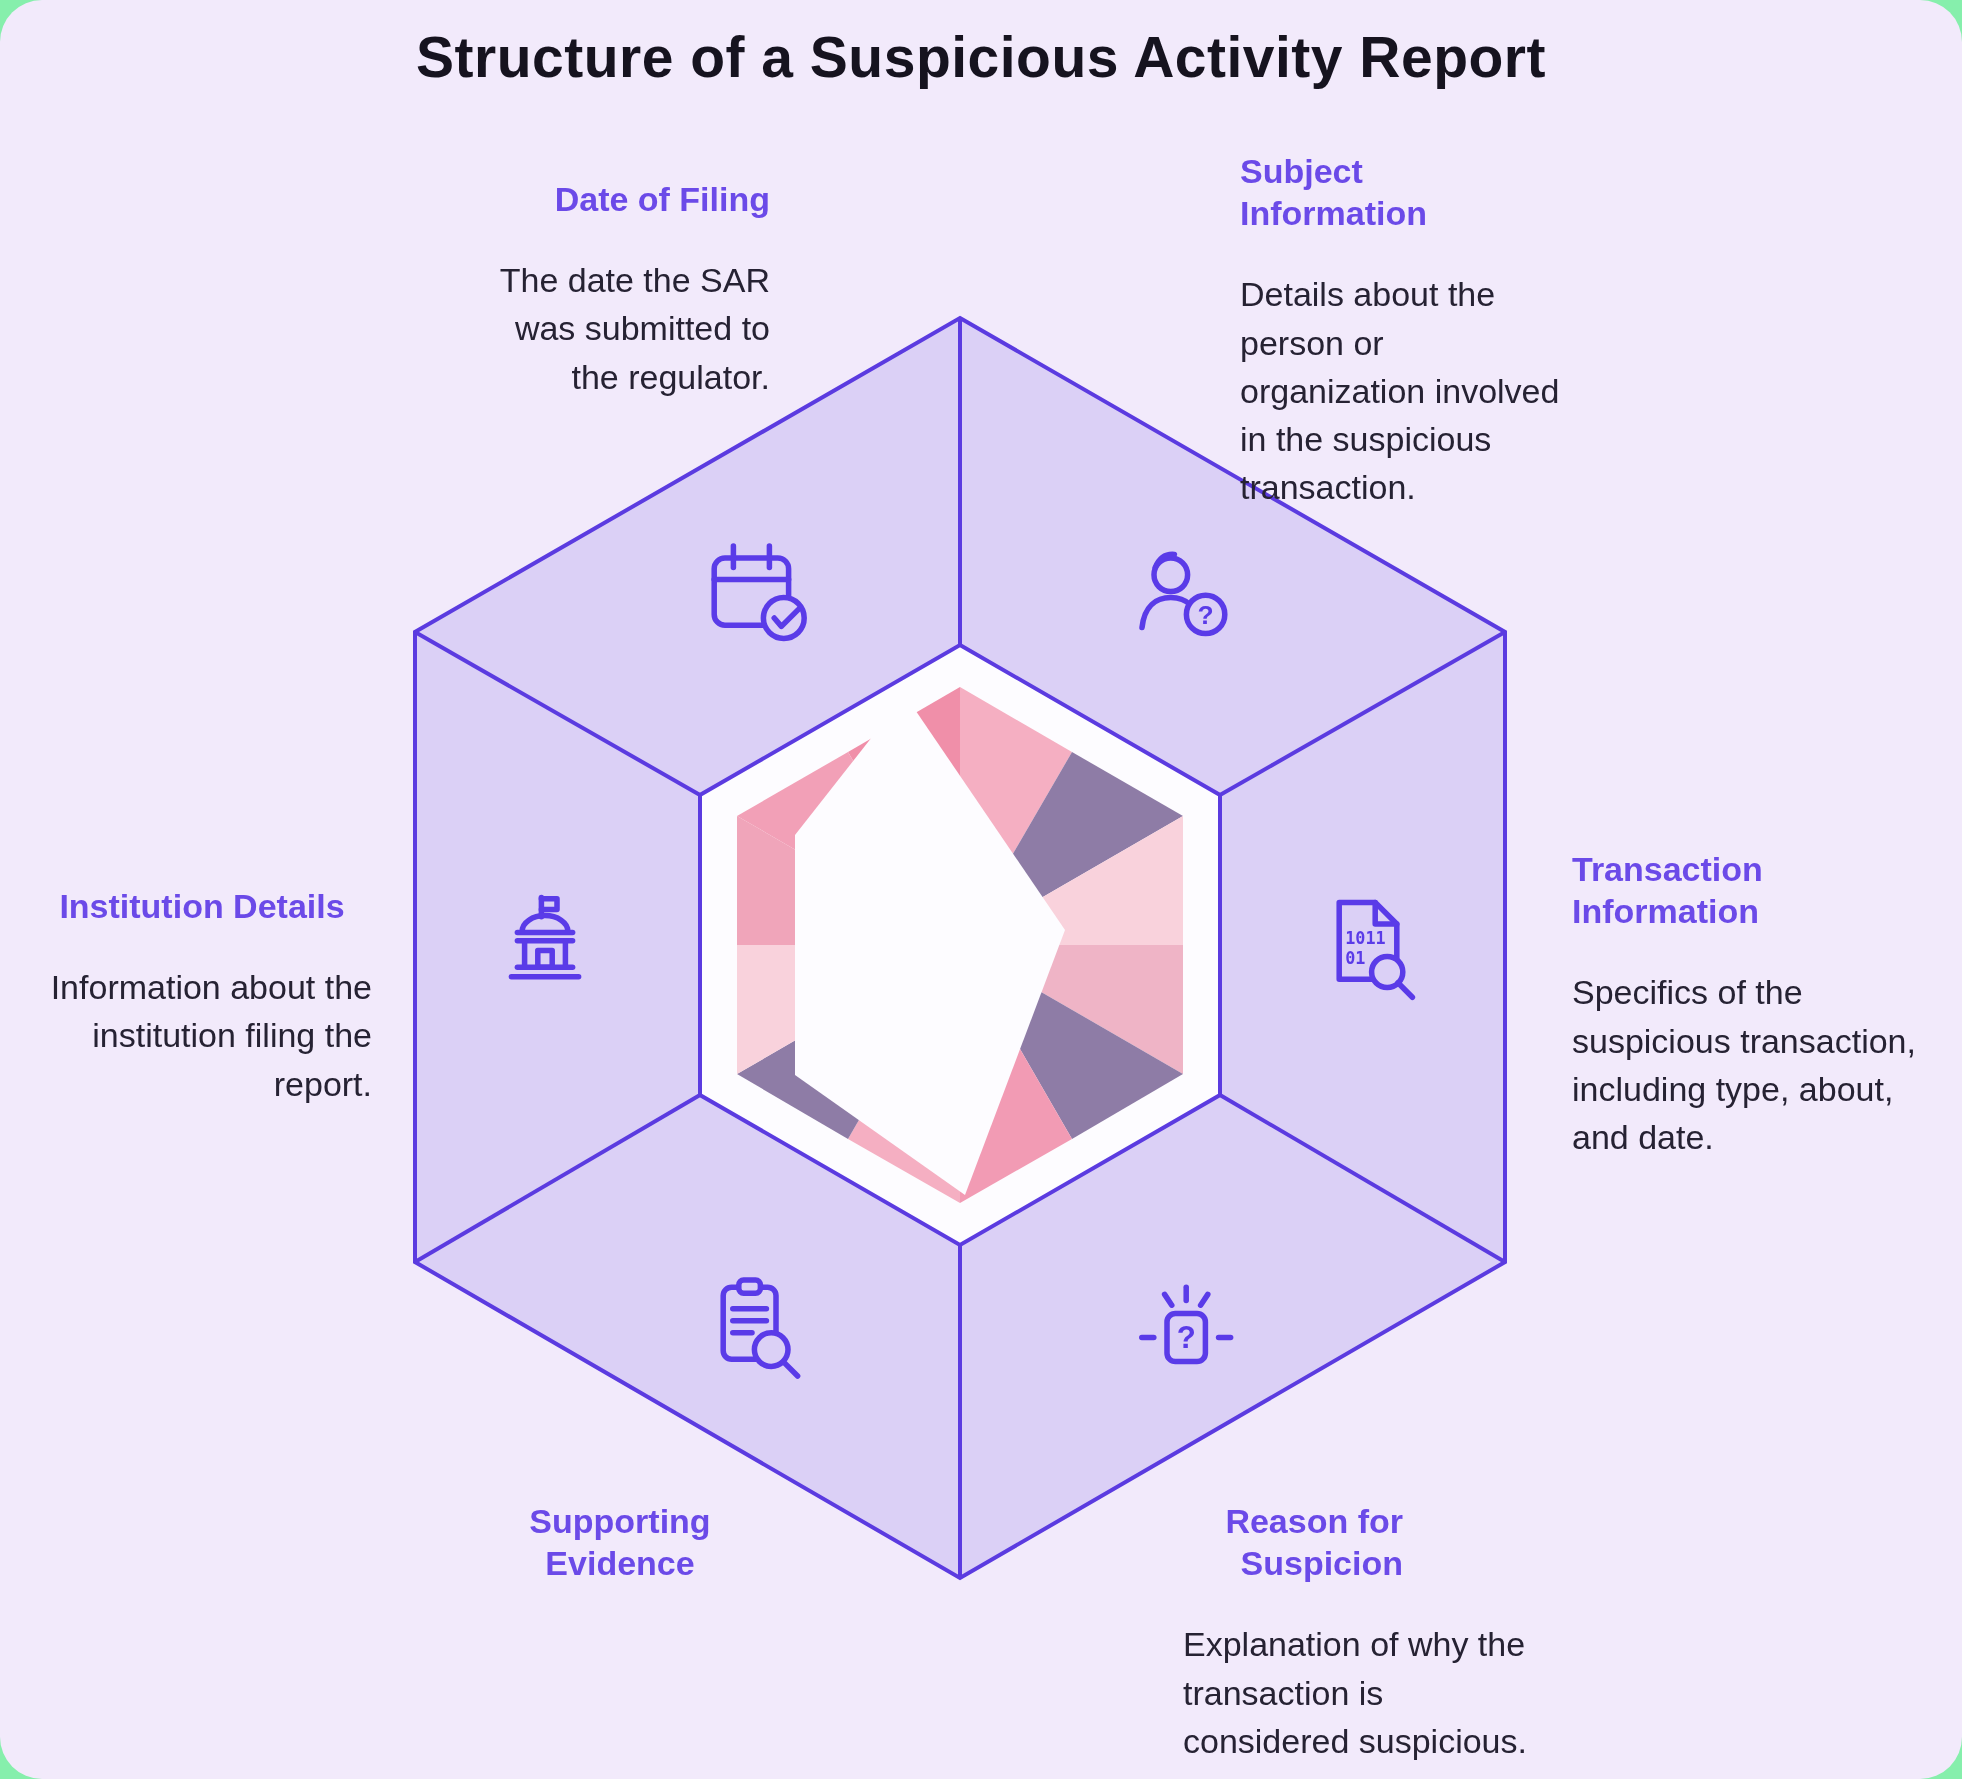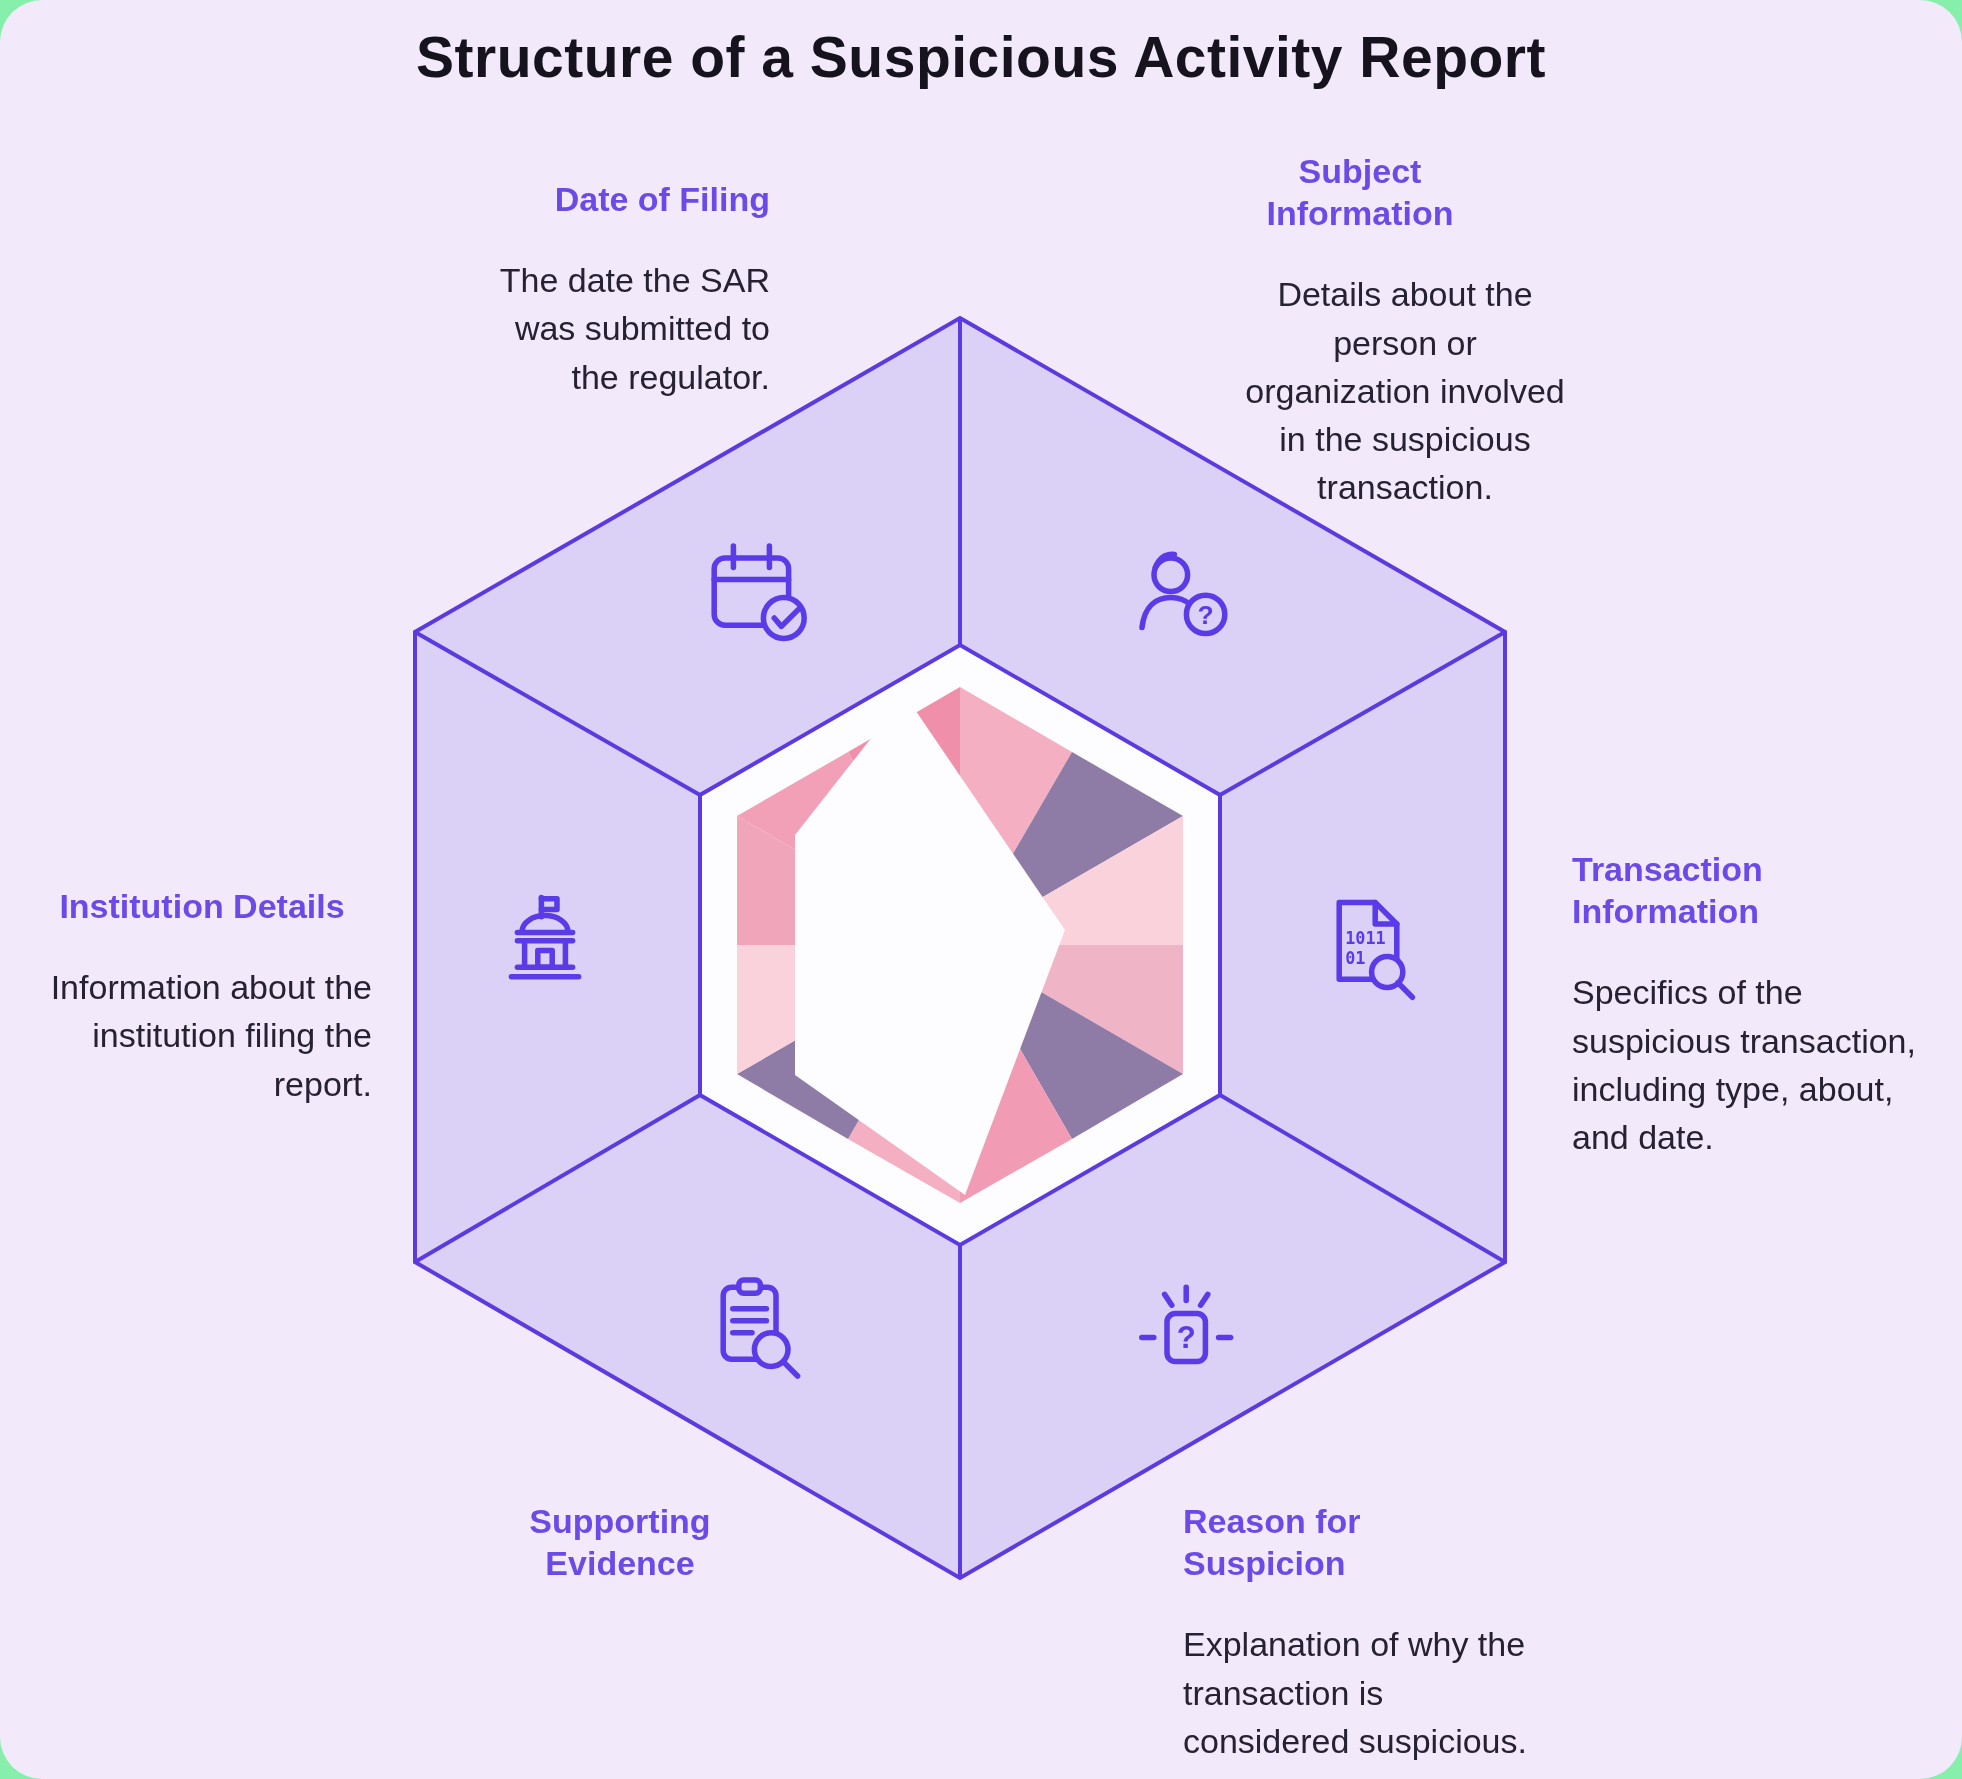--- a/index.html
+++ b/index.html
@@ -12,32 +12,32 @@
   .icon{position:absolute;width:120px;height:120px;}
   .icon svg{width:100%;height:100%;}
   .tblock{position:absolute;}
   .tblock .heading{color:#6B4AE8;font-size:34px;font-weight:700;line-height:1.24;}
   .tblock .body{color:#262233;font-size:34px;line-height:1.42;margin-top:36px;}
   .right{text-align:right;}
   .center{text-align:center;}
   
   #blk-date{right:1192px;top:178px;width:320px;}
   #blk-date .body{width:300px;margin-left:auto;}
-  #blk-subject{left:1240px;top:150px;width:330px;text-align:center;}
+  #blk-subject{left:1240px;top:150px;width:330px;}
   #blk-subject .heading{max-width:240px;}
   #blk-transaction{left:1572px;top:848px;width:360px;}
   #blk-transaction .heading{max-width:280px;}
   #blk-institution{right:1590px;top:885px;width:340px;}
   #blk-institution .heading{white-space:nowrap;text-align:center;}
   #blk-institution .body{width:330px;margin-left:auto;}
   #blk-evidence{left:440px;top:1500px;width:360px;}
   #blk-evidence .heading{max-width:240px;margin:0 auto;}
   #blk-evidence .body{width:300px;margin-left:auto;margin-right:auto;}
   #blk-reason{left:1183px;top:1500px;width:360px;}
-  #blk-reason .heading{max-width:220px;}
+  #blk-reason .heading{max-width:220px;text-align:right;}
   #blk-reason .body{width:350px;}
   .ic{stroke:#5A3BE8;stroke-width:4.6;fill:none;stroke-linecap:round;stroke-linejoin:round;}
   .icfill{fill:#DBD0F6;stroke:#5A3BE8;stroke-width:4.6;}
   .ictext{fill:#5A3BE8;font-weight:700;font-family:"Liberation Sans",sans-serif;}
   .icmono{fill:#5A3BE8;font-weight:700;font-family:"DejaVu Sans Mono",monospace;}
 </style>
 </head>
 <body>
 
 <div class="stage">

